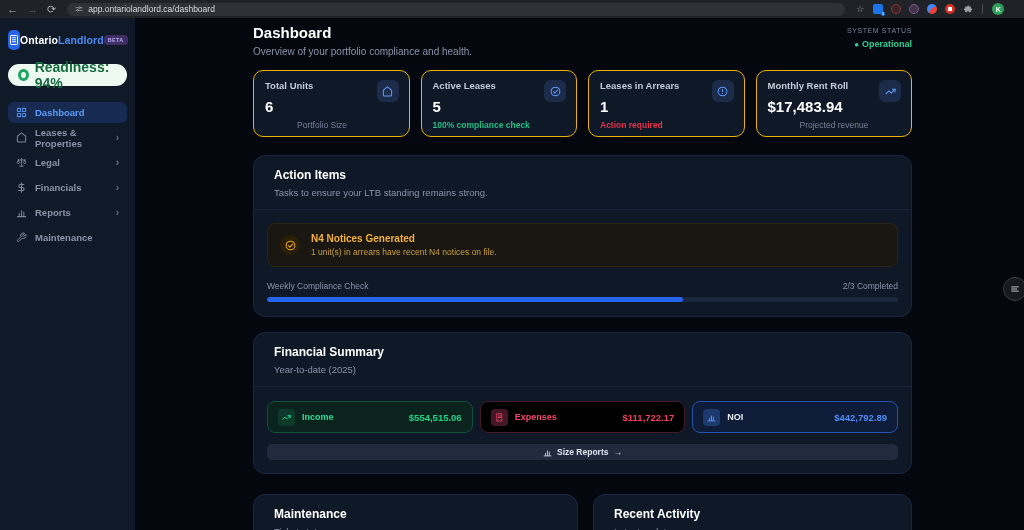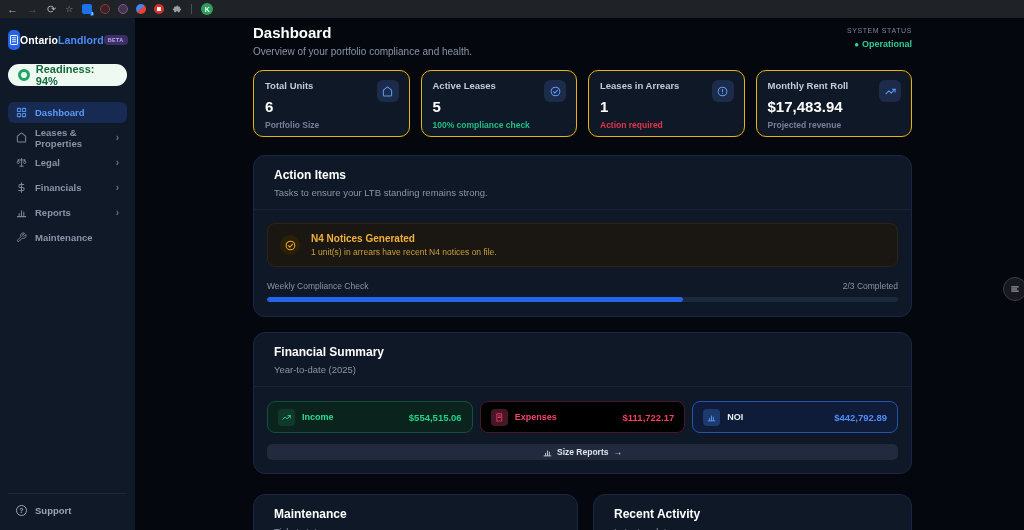--- a/index.html
+++ b/index.html
@@ -49,21 +49,21 @@
     display:flex; align-items:center; justify-content:center; color:#fff; }
   .logo-text { font-size:10.5px; font-weight:bold; color:#ffffff; letter-spacing:.1px; }
   .logo-text .accent { color:#4d8df7; }
   .beta-badge { font-size:5.5px; font-weight:bold; background:#3c2f63; color:#b9a6f3;
     padding:2px 4px; border-radius:4px; letter-spacing:.3px; }
   .readiness {
     margin:8px 0 16px; height:22px; border-radius:12px; background:#eef9f2;
     display:flex; align-items:center; gap:6px; padding:0 10px;
   }
   .readiness .donut { width:12px; height:12px; border:3px solid #1fa463; border-radius:50%; }
-  .readiness .rd-label { font-size:11px; font-weight:bold; color:#14693d; }
+  .readiness .rd-label { font-size:14px; font-weight:bold; color:#14693d; }
 
   .nav { display:flex; flex-direction:column; gap:4px; }
   .nav-item {
     display:flex; align-items:center; gap:8px; height:21px; padding:0 8px;
     border-radius:6px; color:#8a94a8; font-size:9.5px; font-weight:bold; cursor:default;
   }
   .nav-item.active { background:#162a52; color:#5d9bf8; }
   .nav-item .nicon { color:inherit; opacity:.9; }
   .nav-item .chev { margin-left:auto; font-size:10px; color:#64708a; }
 
@@ -89,21 +89,21 @@
   
   .stats-row { display:flex; gap:11px; margin-bottom:18px; }
   .stat-card { flex:1; height:67px; background:#0f1827; border:1px solid #eab308;
     border-radius:10px; padding:9px 11px; position:relative; }
   .stat-label { font-size:9.5px; color:#c3cad8; font-weight:bold; }
   .stat-iconbox { position:absolute; top:9px; right:10px; width:22px; height:22px;
     border-radius:6px; background:#1c2b4a; display:flex; align-items:center; justify-content:center;
     color:#5d9bf8; }
   .stat-value { font-size:15px; font-weight:bold; color:#fff; margin-top:7px; }
   .stat-sub { font-size:8.5px; margin-top:5px; font-weight:bold; }
-  .stat-sub.muted { color:#76809a; font-weight:bold; }
+  .stat-sub.muted { color:#76809a; font-weight:normal;margin-left:32px; }
   .stat-sub.ok { color:#1fbf84; }
   .stat-sub.danger { color:#e2344a; }
 
   
   .card { background:#0f1827; border:1px solid #1b2742; border-radius:12px; }
   .card-head { padding:12px 20px 11px; }
   .card-title { font-size:12px; font-weight:bold; color:#fff; }
   .card-sub { font-size:9.5px; color:#8a94a8; margin-top:5px; }
   .card-div { border-top:1px solid #182338; }
 
@@ -166,20 +166,31 @@
 </style>
 </head>
 <body>
 
 <div class="screen">
 
   <div class="chrome">
     <span class="navbtn">←</span>
     <span class="navbtn dim">→</span>
     <span class="navbtn">⟳</span>
+    <div class="url-pill">
+      <span class="site-ic">
+        <svg width="8" height="8" viewBox="0 0 24 24" fill="none" stroke="currentColor" stroke-width="2.4" stroke-linecap="round">
+            <line x1="3" y1="8" x2="21" y2="8"></line>
+            <circle cx="14" cy="8" r="2.6" fill="#2e3237"></circle>
+            <line x1="3" y1="16" x2="21" y2="16"></line>
+            <circle cx="8" cy="16" r="2.6" fill="#2e3237"></circle>
+          </svg>
+      </span>
+      <span class="url-text">app.ontariolandlord.ca/dashboard</span>
+    </div>
     <span class="star">☆</span>
     <div class="ext-row">
       <span class="ext sq" style="background:#1a73e8;">
           <span class="badge">3</span>
         </span>
       <span class="ext" style="background:#3a2326; border:1px solid #8c3b3b;"></span>
       <span class="ext" style="background:#46344f; border:1px solid #7a5b8a;"></span>
       <span class="ext" style="background:linear-gradient(135deg,#4285f4 50%,#ea4335 50%);"></span>
       <span class="ext" style="background:radial-gradient(circle at 50% 50%, #fff 0 30%, #d93025 31%);"></span>
       <span style="color:#9aa0a6;">
@@ -267,24 +278,20 @@
         <div class="nav-item">
           <span class="nicon">
             <svg width="11" height="11" viewBox="0 0 24 24" fill="none" stroke="currentColor" stroke-width="2" stroke-linecap="round" stroke-linejoin="round">
                 <path d="M14.7 6.3a1 1 0 0 0 0 1.4l1.6 1.6a1 1 0 0 0 1.4 0l3.77-3.77a6 6 0 0 1-7.94 7.94l-6.91 6.91a2.12 2.12 0 0 1-3-3l6.91-6.91a6 6 0 0 1 7.94-7.94l-3.76 3.76z"></path>
               </svg>
           </span>
           <span>Maintenance</span>
         </div>
       </nav>
 
-      <div class="support-row">
-        <span class="qmark">?</span>
-        <span>Support</span>
-      </div>
     </aside>
 
     <main class="main">
       <div class="content">
 
         <div class="page-head">
           <div>
             <div class="page-title">Dashboard</div>
             <div class="page-sub">Overview of your portfolio compliance and health.</div>
           </div>

